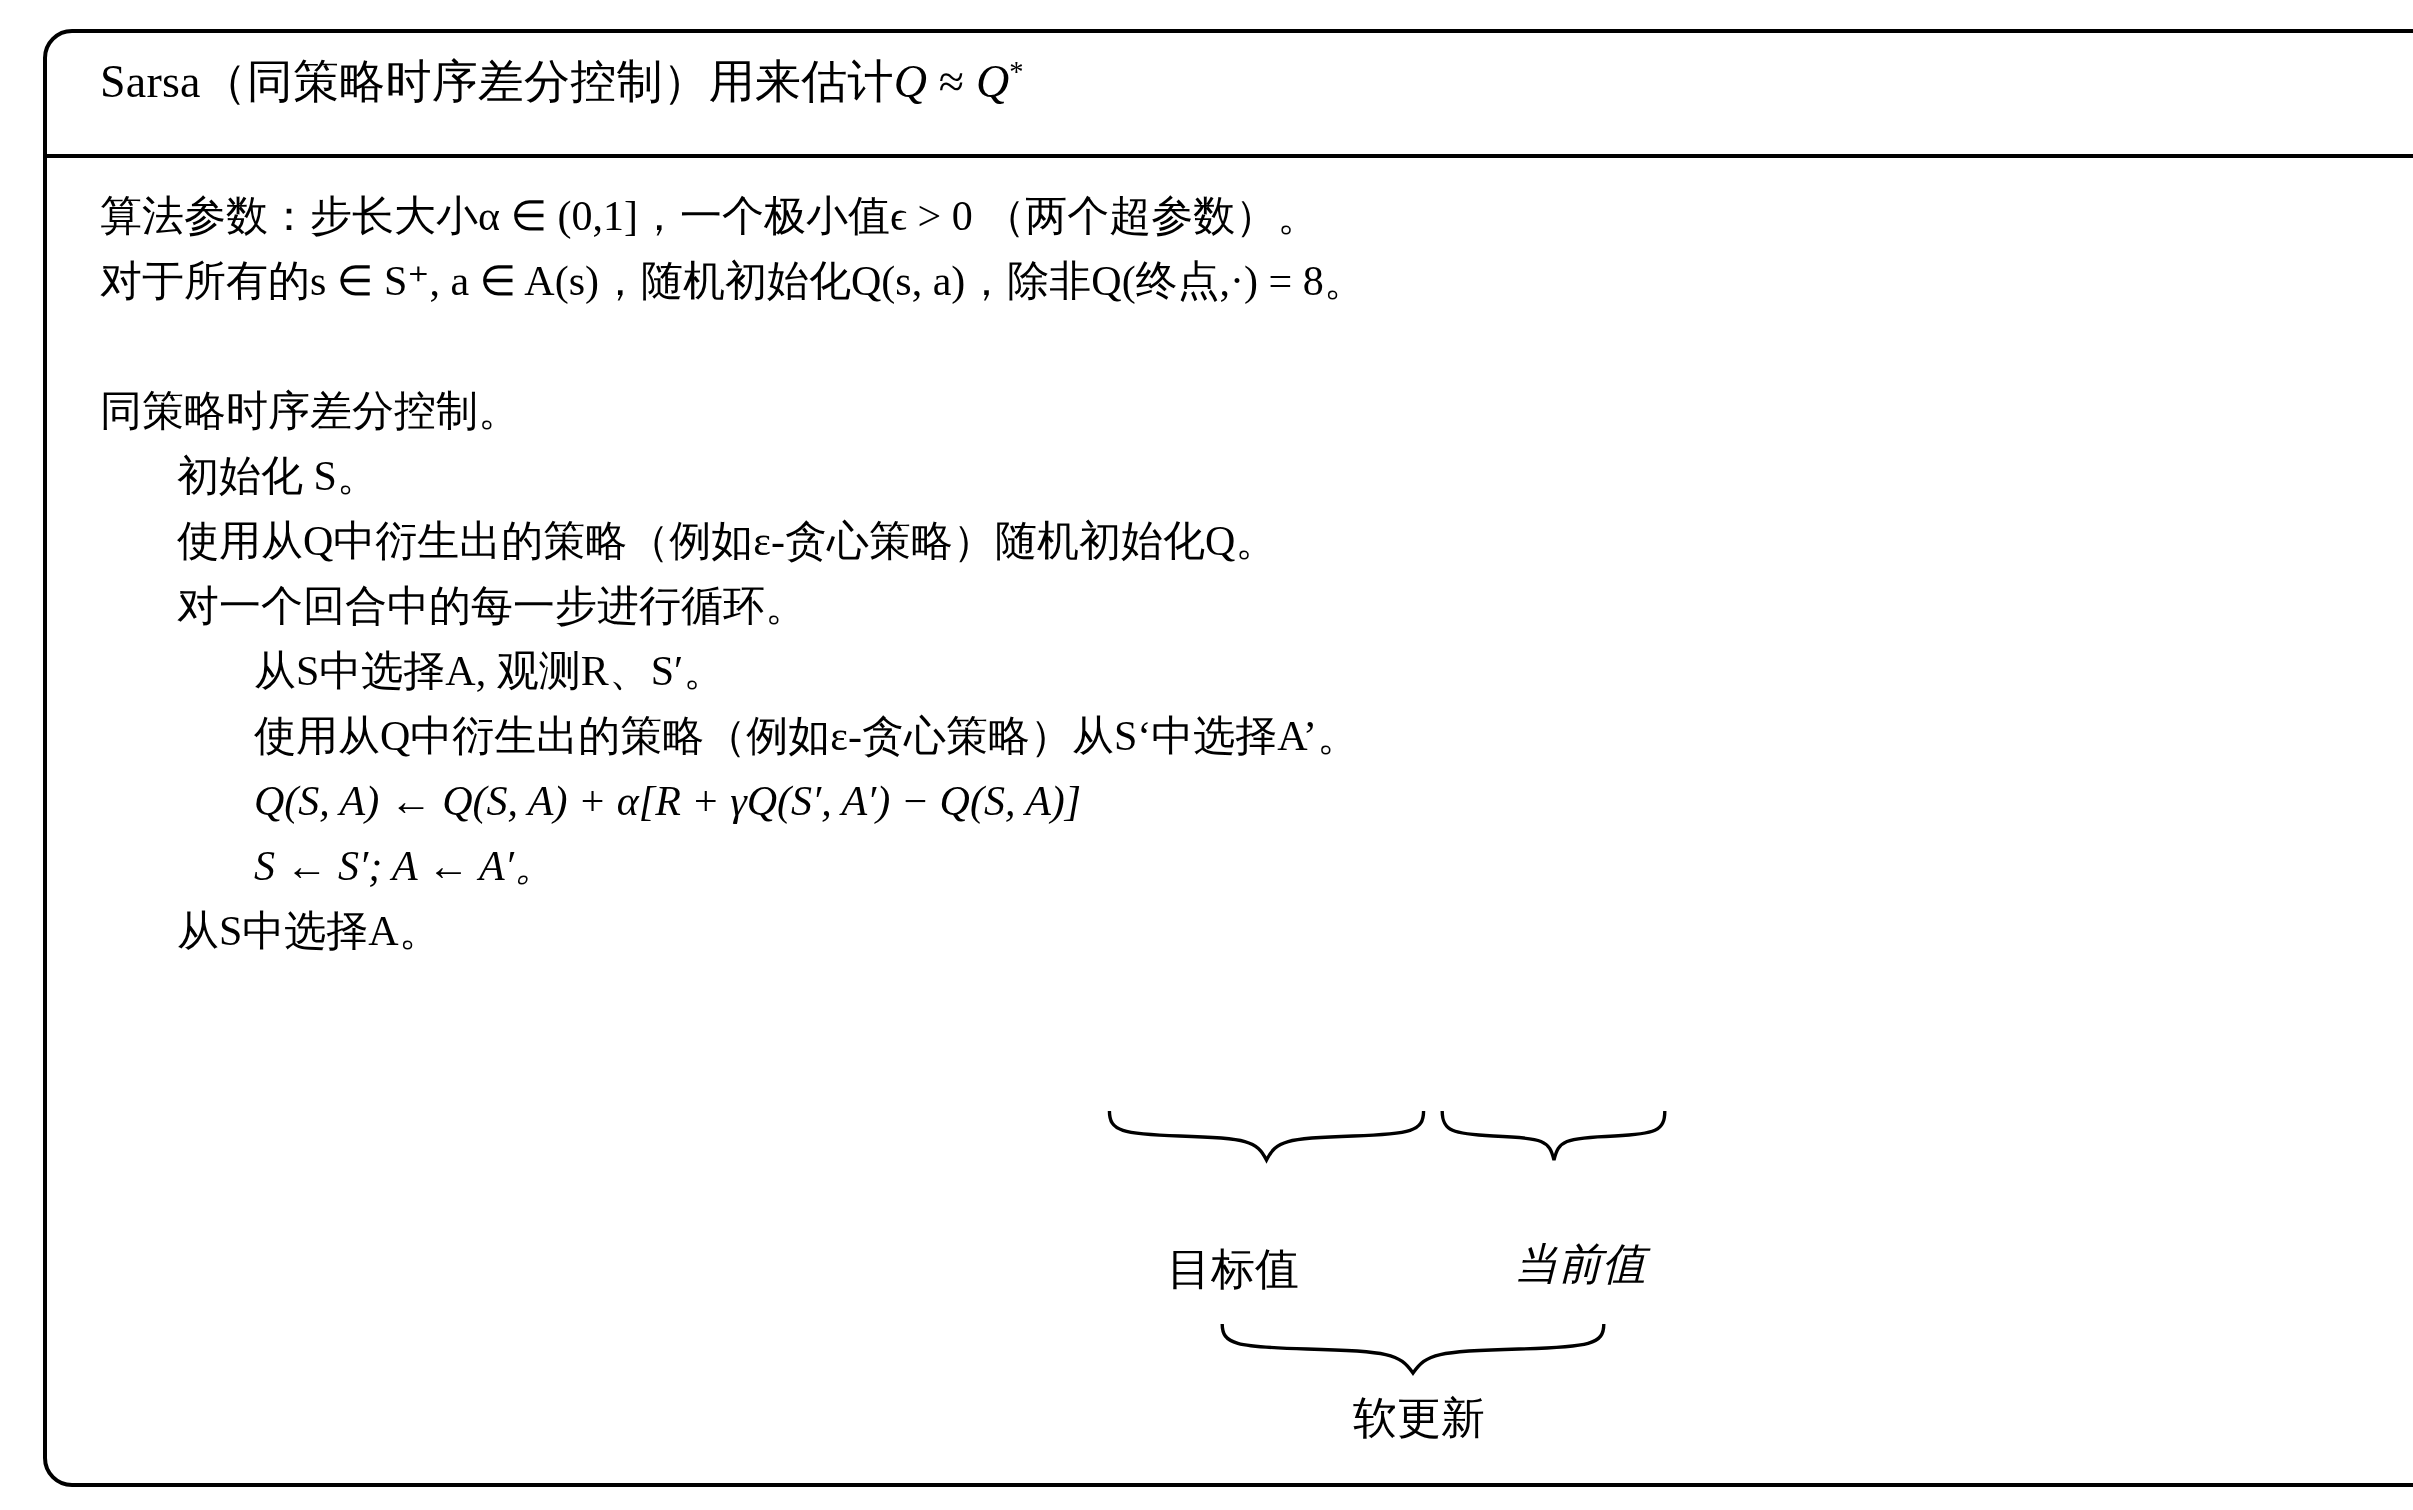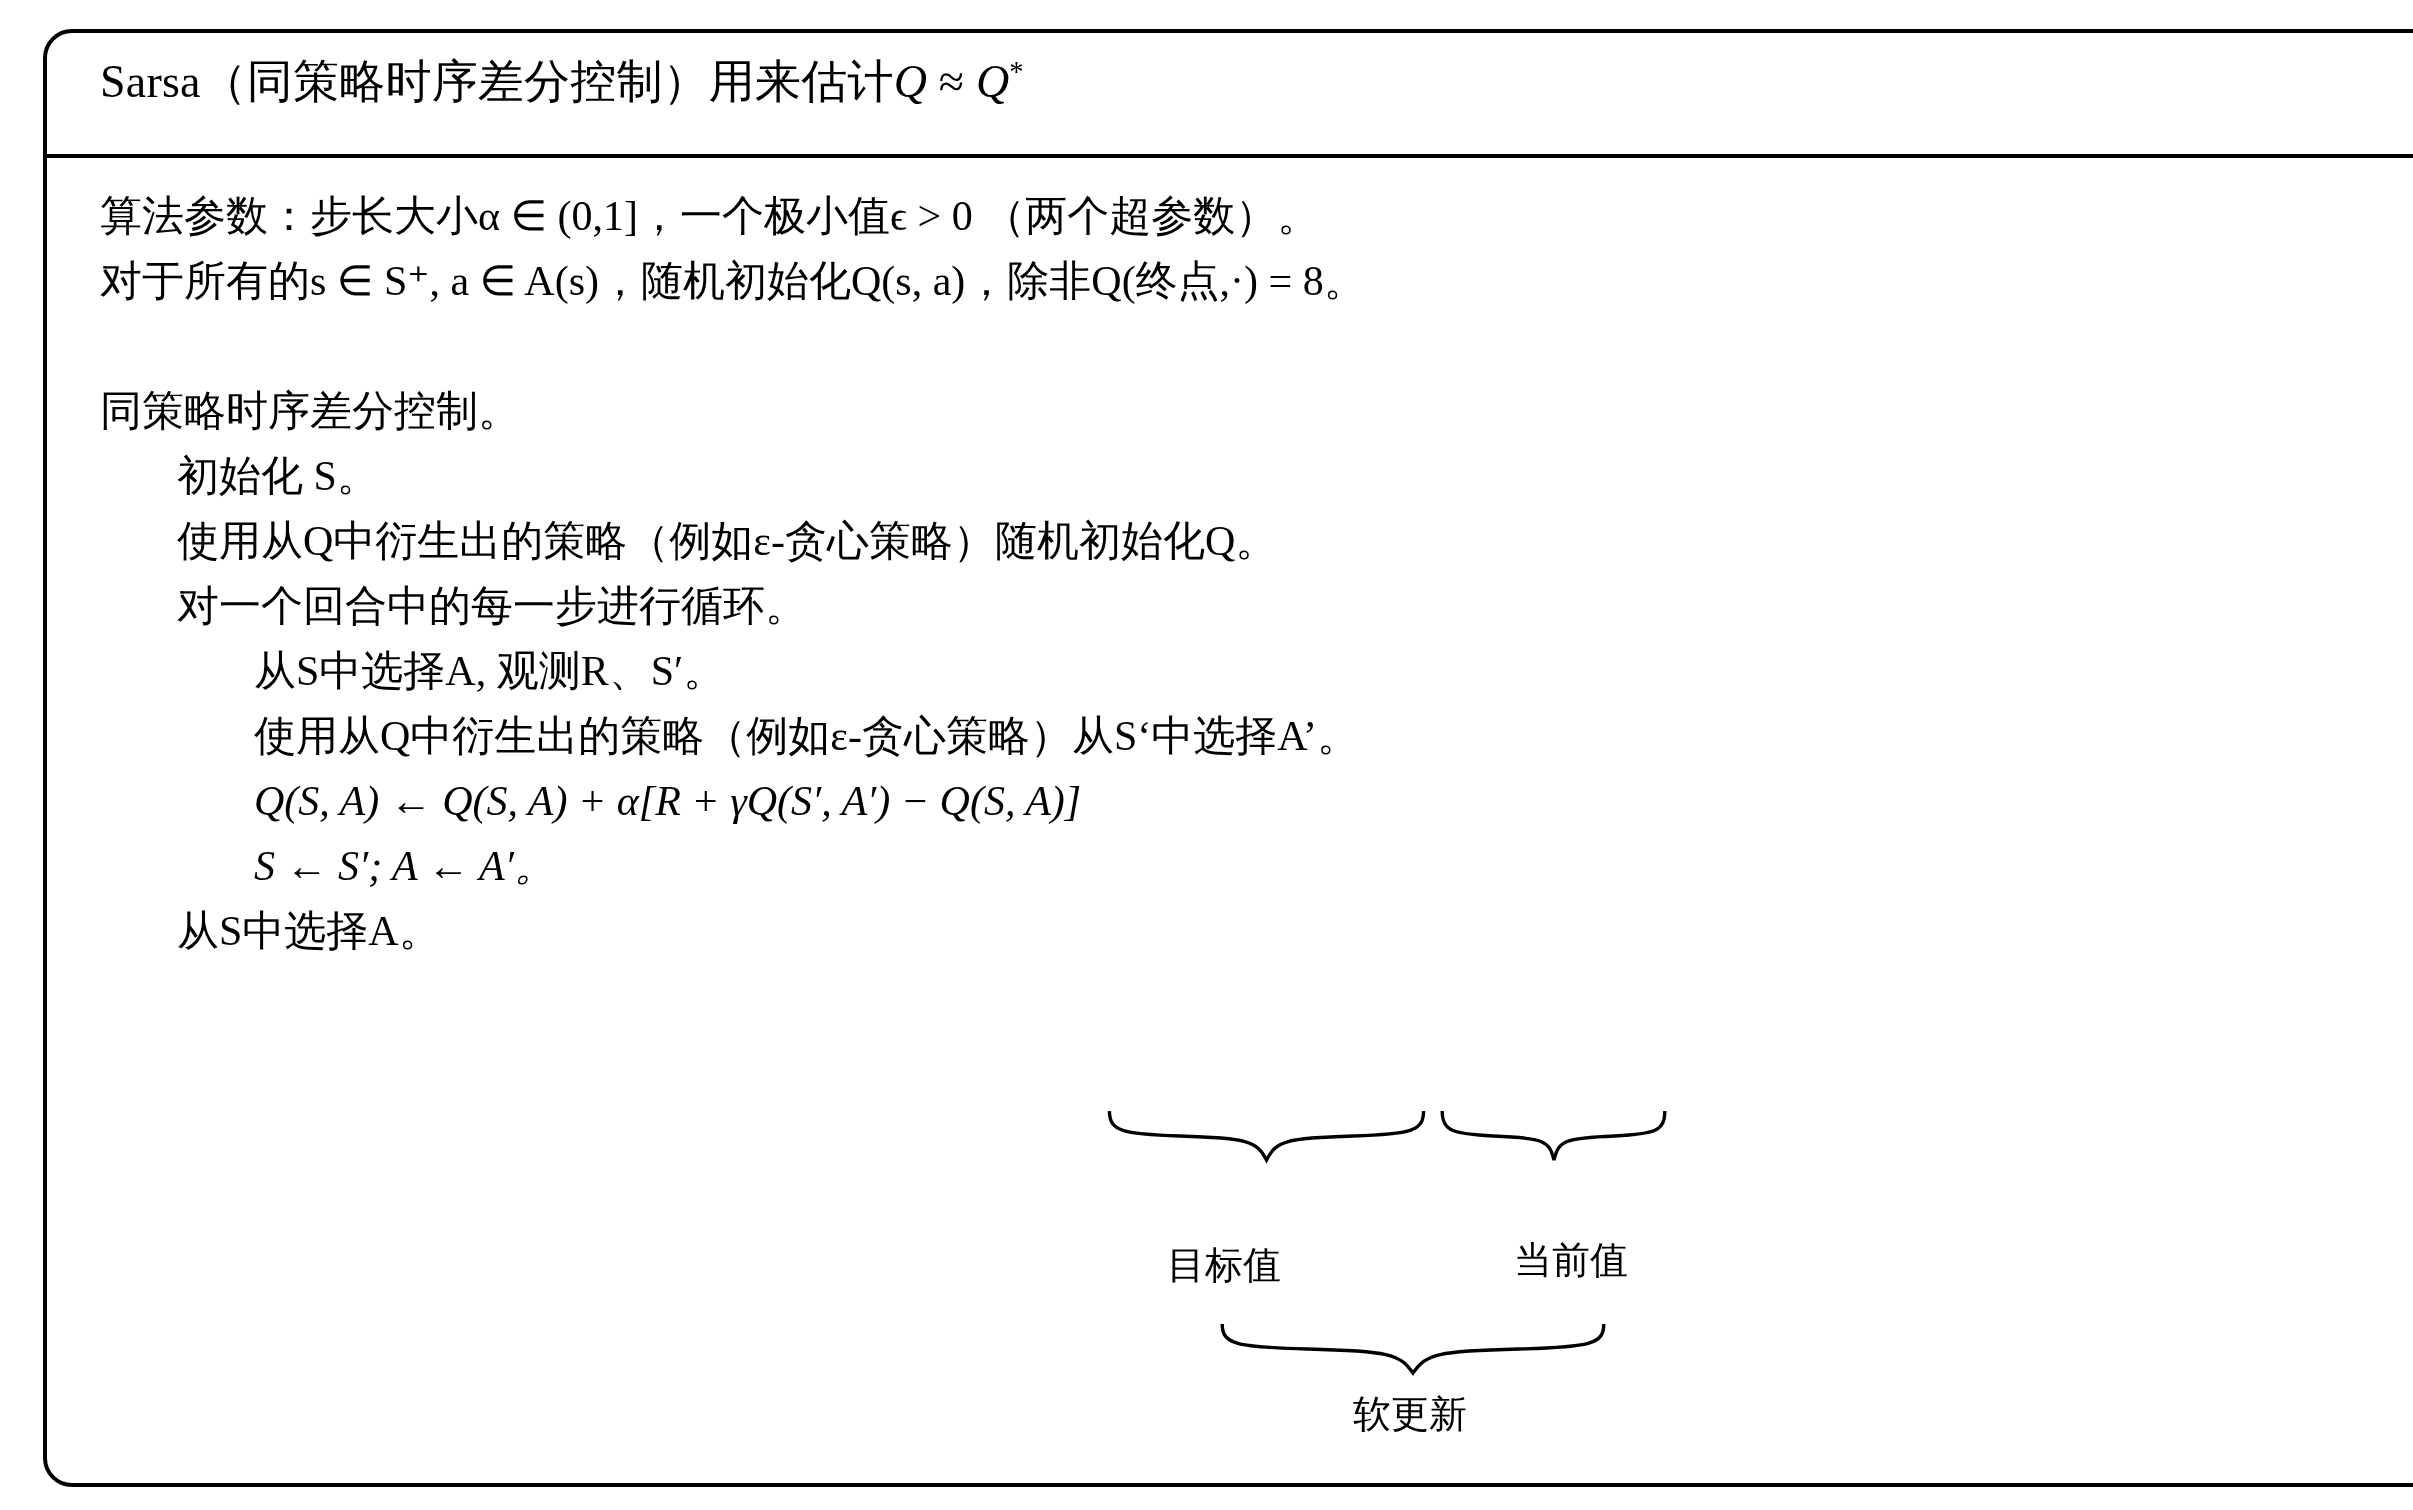--- a/index.html
+++ b/index.html
@@ -88,21 +88,21 @@
     position: absolute;
     left: 0;
     top: 0;
     width: 100%;
     height: 100%;
     pointer-events: none;
   }
 
   .annot {
     position: absolute;
-    font-size: 38px;
+    font-size: 44px;
     white-space: nowrap;
   }
 
   svg.brace-svg {
     position: absolute;
     overflow: visible;
   }
 </style>
 </head>
 <body>
@@ -174,21 +174,21 @@
       </svg>
 
       <svg class="brace-svg" style="left:1393px; top:1076px;" width="227" height="53" viewBox="0 0 470 110">
         <path d="M4,4 C4,46 26,52 110,56 C216,60 226,66 236,106 C246,66 256,60 362,56 C446,52 466,46 466,4" fill="none" stroke="#000000" stroke-width="7"></path>
       </svg>
 
       <div class="annot" style="left:1120px; top:1207px;">
         <span>目标值</span>
       </div>
 
-      <div class="annot" style="left:1467px; top:1202px;">
+      <div class="annot" style="left:1467px; top:1202px;font-style:italic;">
         <span>当前值</span>
       </div>
 
       <svg class="brace-svg" style="left:1173px; top:1289px;" width="386" height="53" viewBox="0 0 800 110">
         <path d="M4,4 C4,46 32,52 180,56 C350,60 372,66 400,106 C428,66 450,60 620,56 C768,52 796,46 796,4" fill="none" stroke="#000000" stroke-width="7"></path>
       </svg>
 
       <div class="annot" style="left:1274px; top:1356px;margin-left:32px;">
         <span>软更新</span>
       </div>

